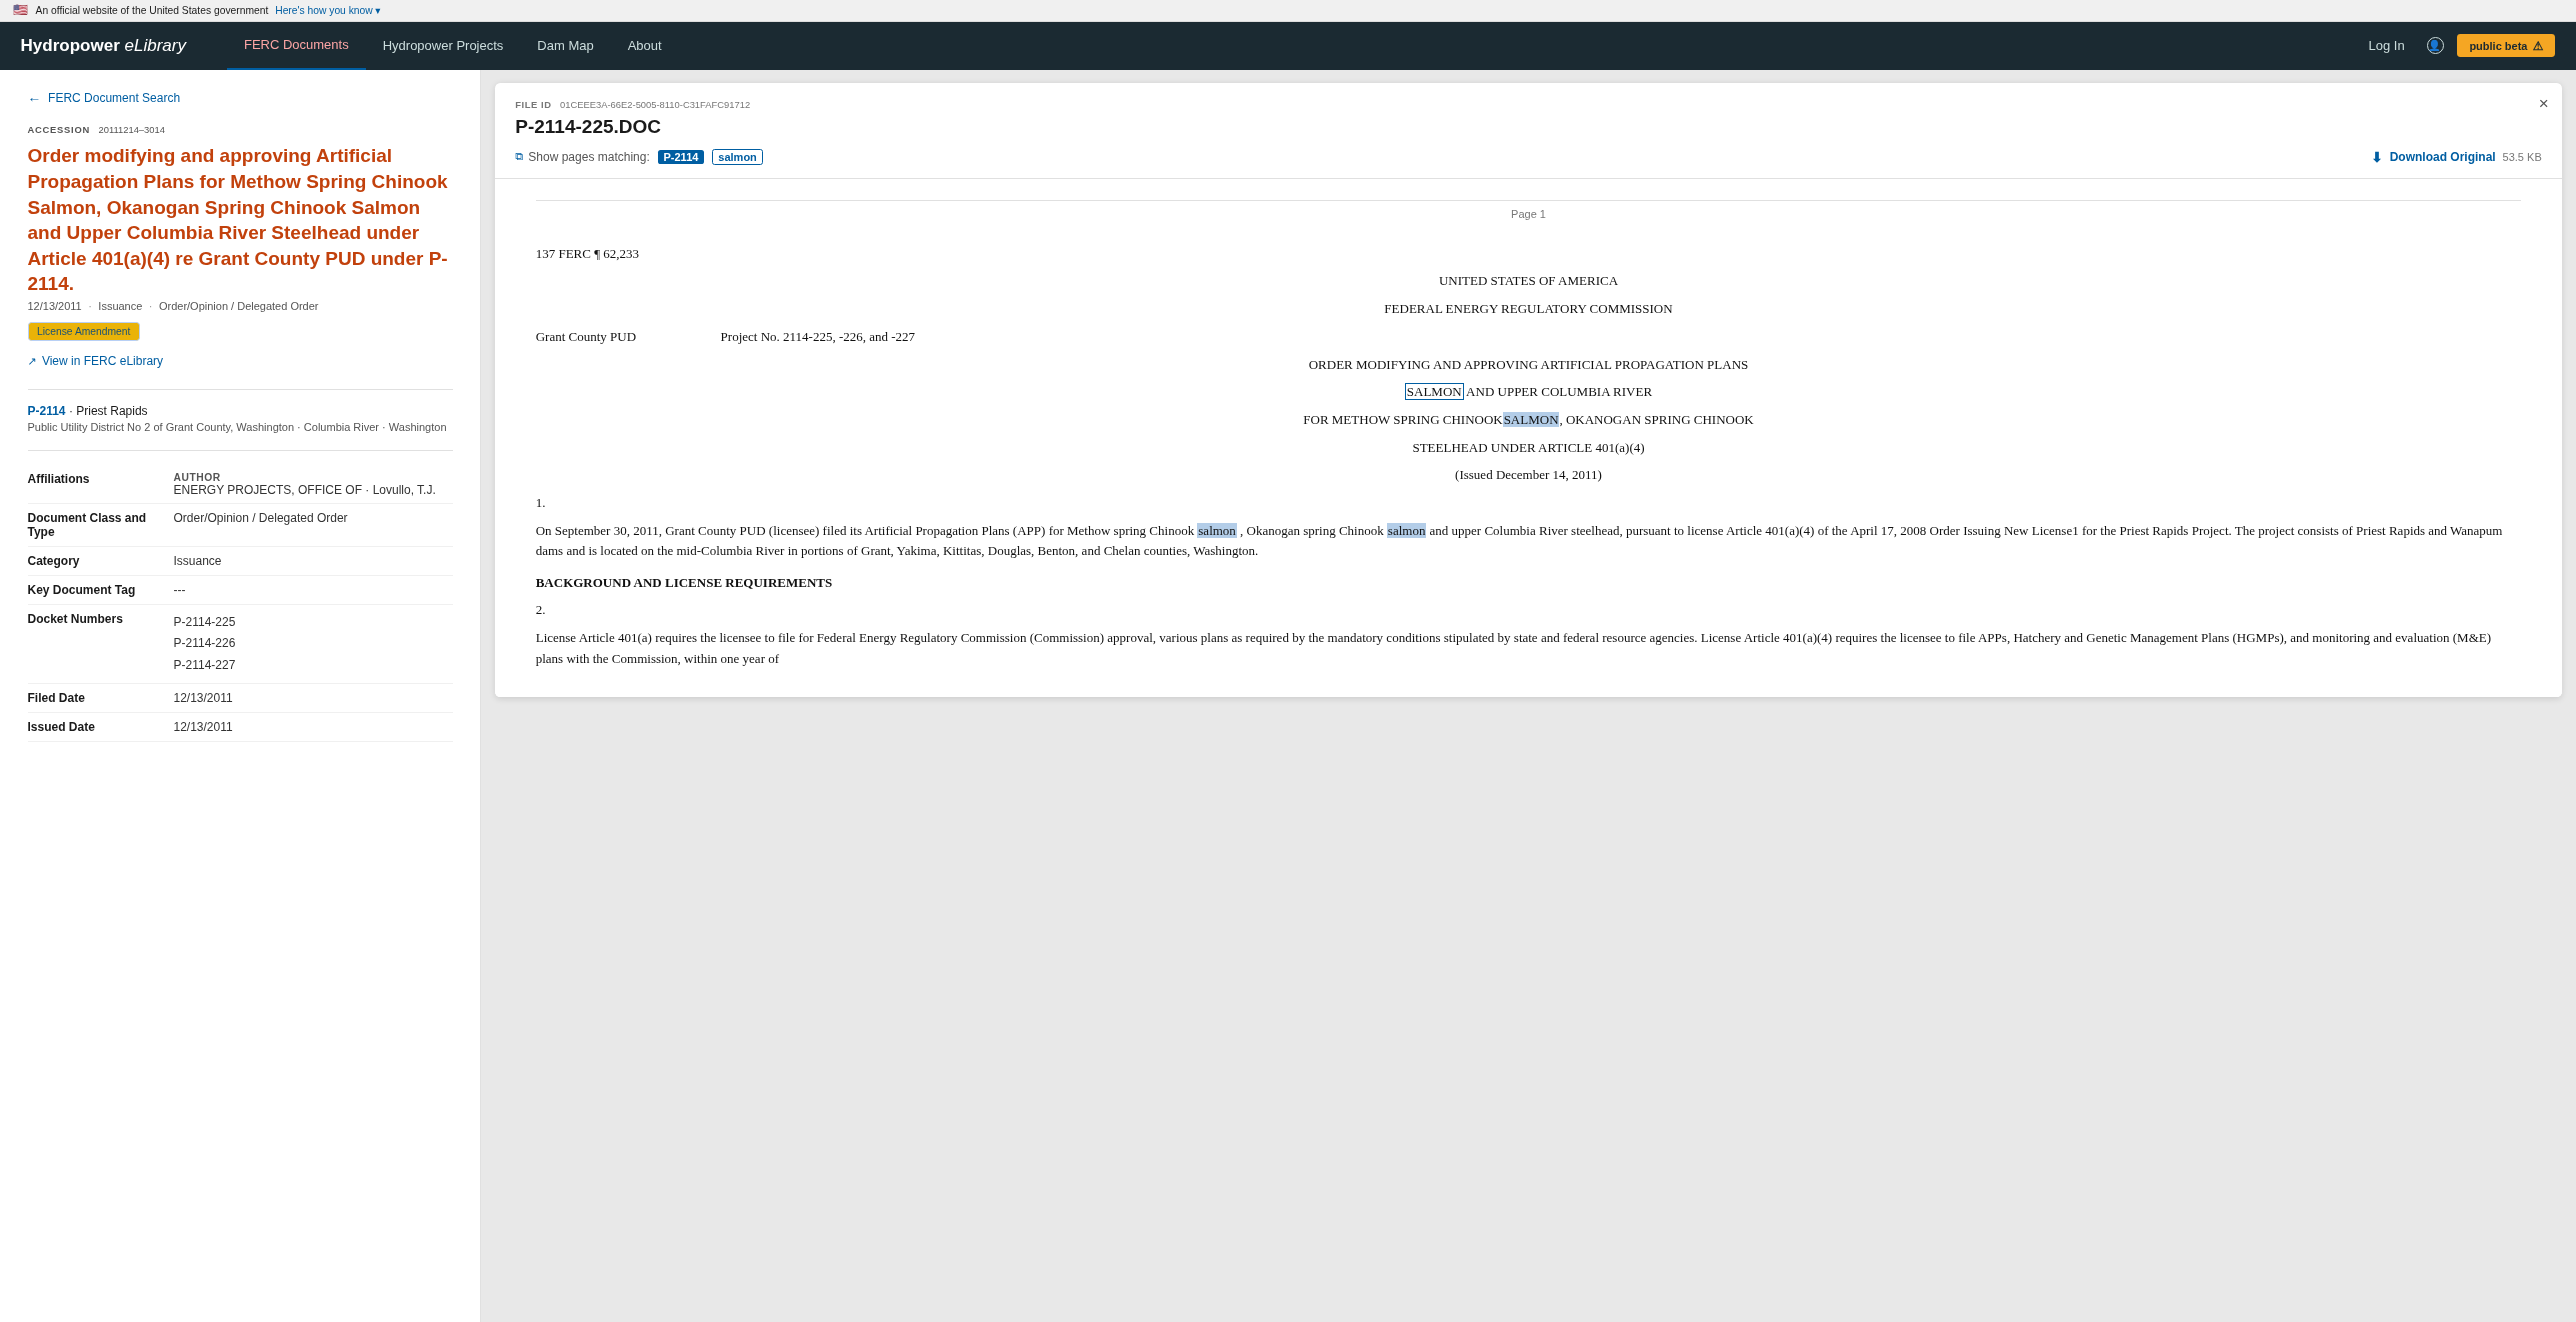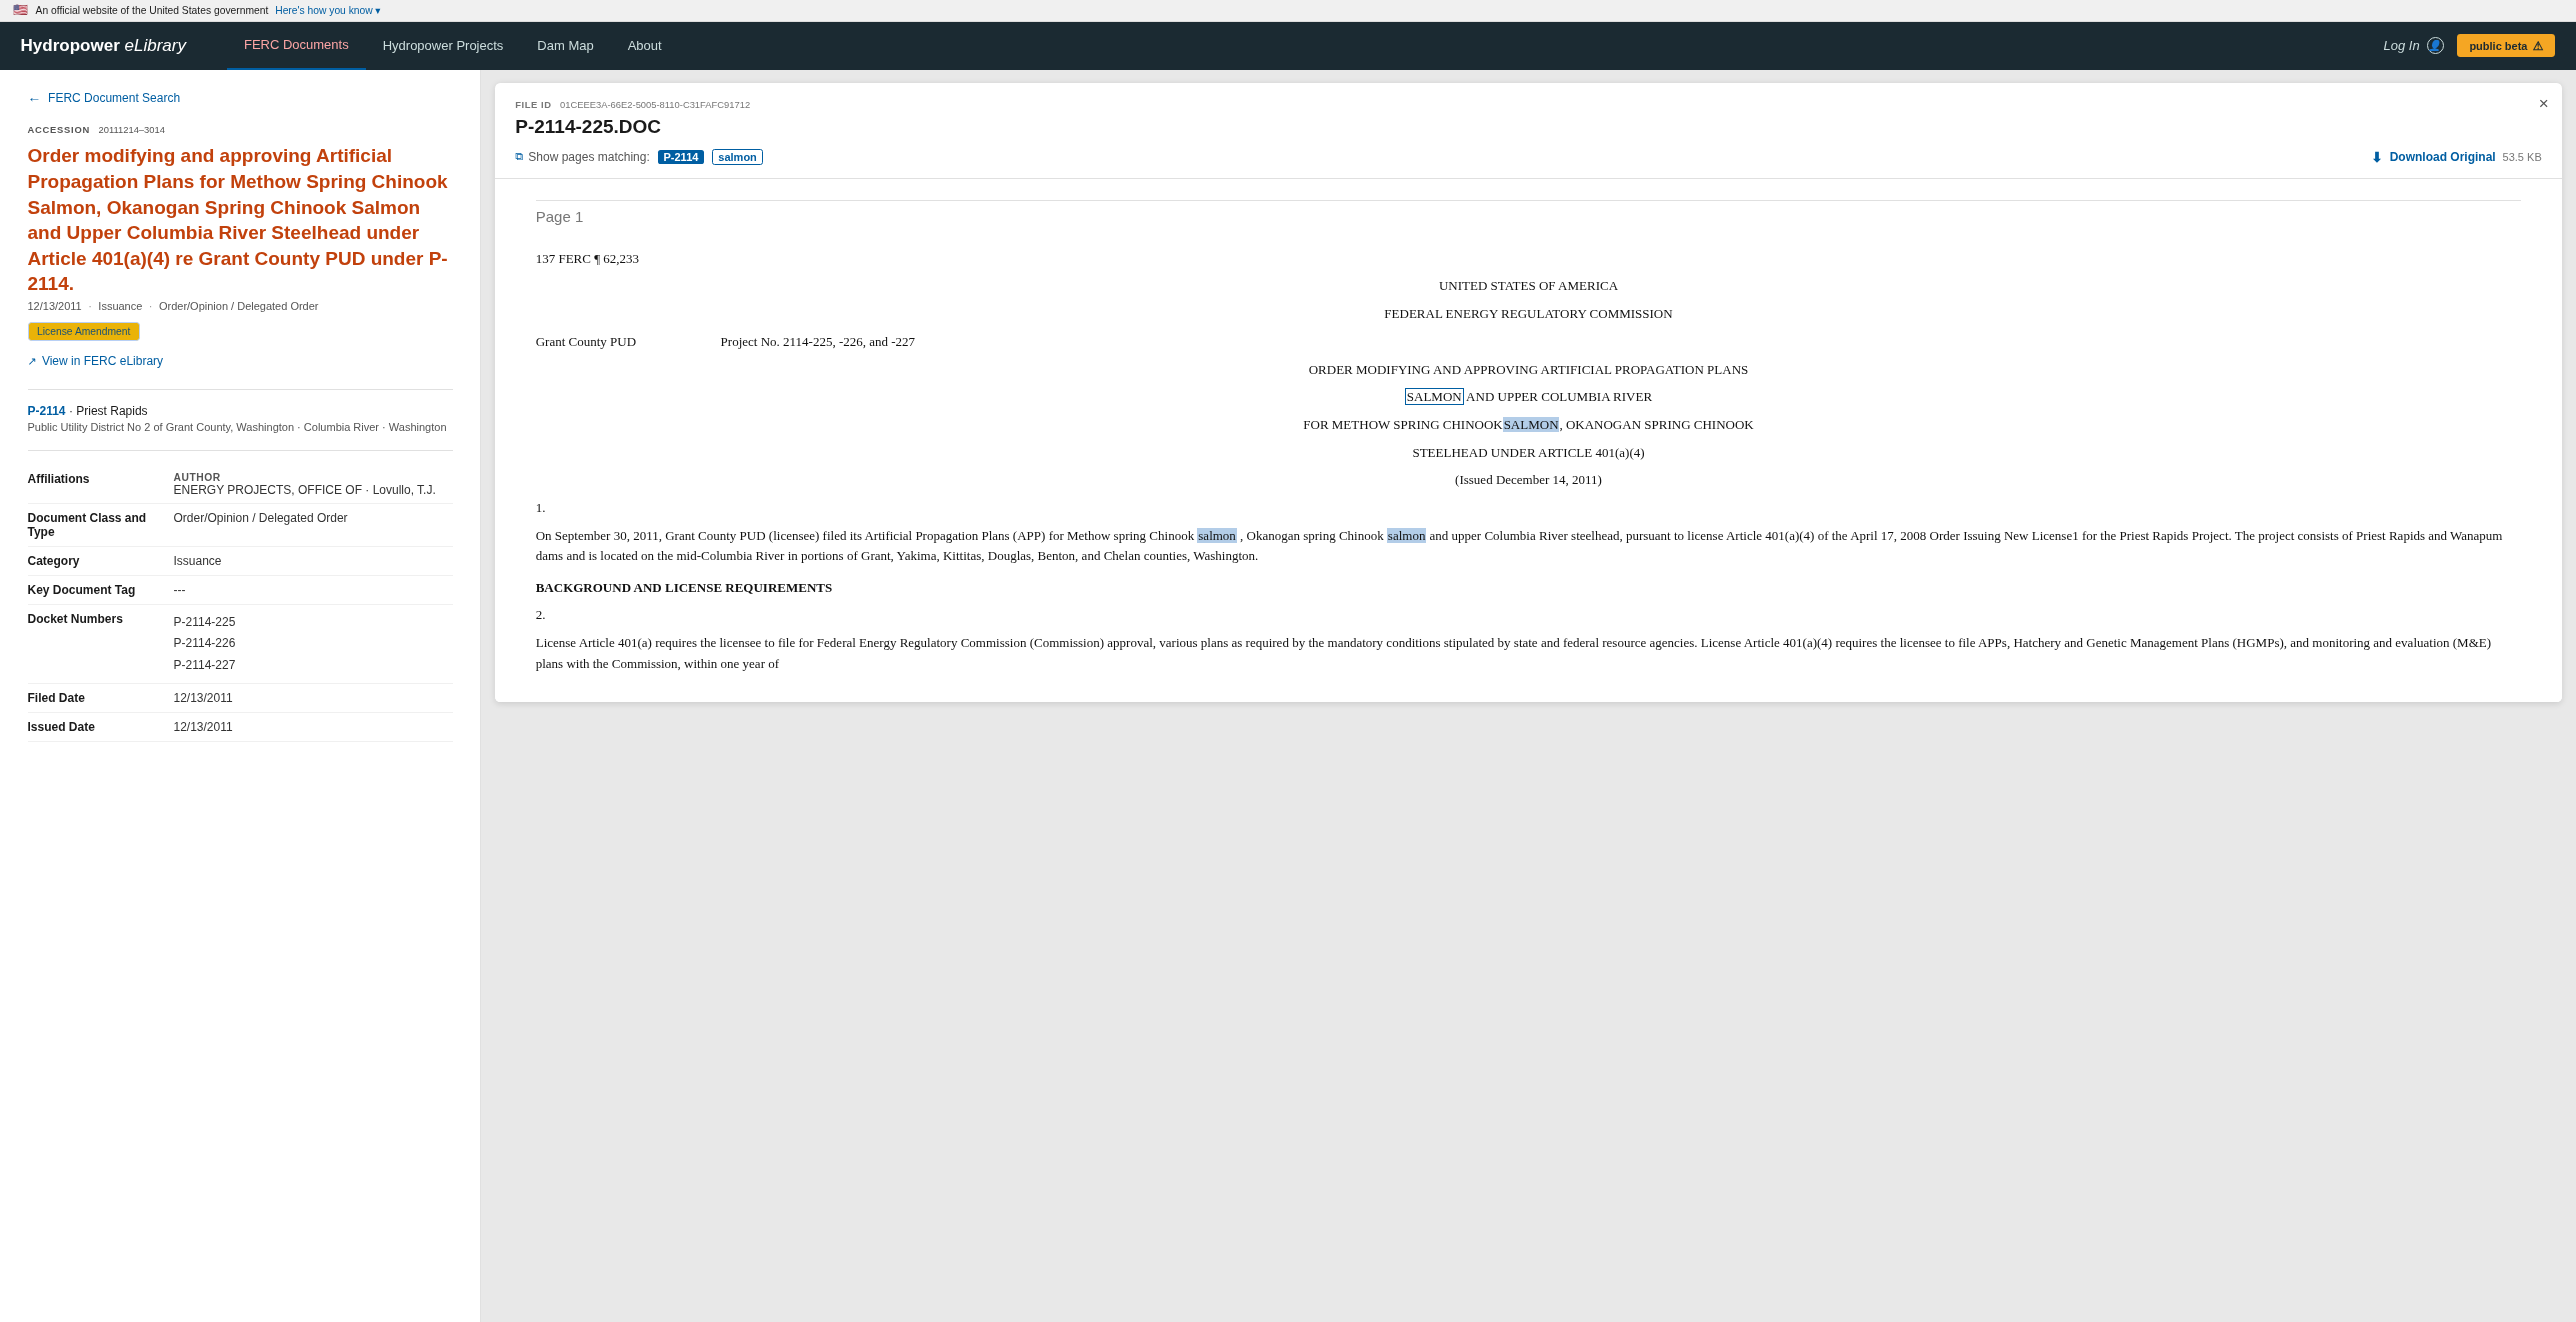--- a/index.html
+++ b/index.html
@@ -65,23 +65,22 @@
     .nav-right {
       display: flex;
       align-items: center;
       gap: 13.7px;
     }
     .login-btn {
       color: #cdd;
       font-size: 13px;
       display: flex;
       align-items: center;
-      gap: 7px;
+      gap: 22px;
       cursor: pointer;
-      font-style: italic;
     }
     .login-icon {
       width: 17px;
       height: 17px;
       border-radius: 50%;
       border: 1.7px solid #cdd;
       display: flex;
       align-items: center;
       justify-content: center;
       font-size: 10.3px;
@@ -298,23 +297,23 @@
       border: none;
       line-height: 1;
     }
 
     
     .doc-content-area {
       padding: 20.6px 41px;
       background: white;
     }
     .page-label {
-      text-align: left;
+      text-align: center;
       color: #777;
-      font-size: 15px;
+      font-size: 11px;
       margin-bottom: 13.7px;
       padding-bottom: 10.3px;
       border-top: 0.9px solid #e0e0e0;
       padding-top: 6.9px;
     }
     .doc-body {
       font-family: 'Times New Roman', Times, serif;
       font-size: 13px;
       line-height: 1.6;
       color: #111;

